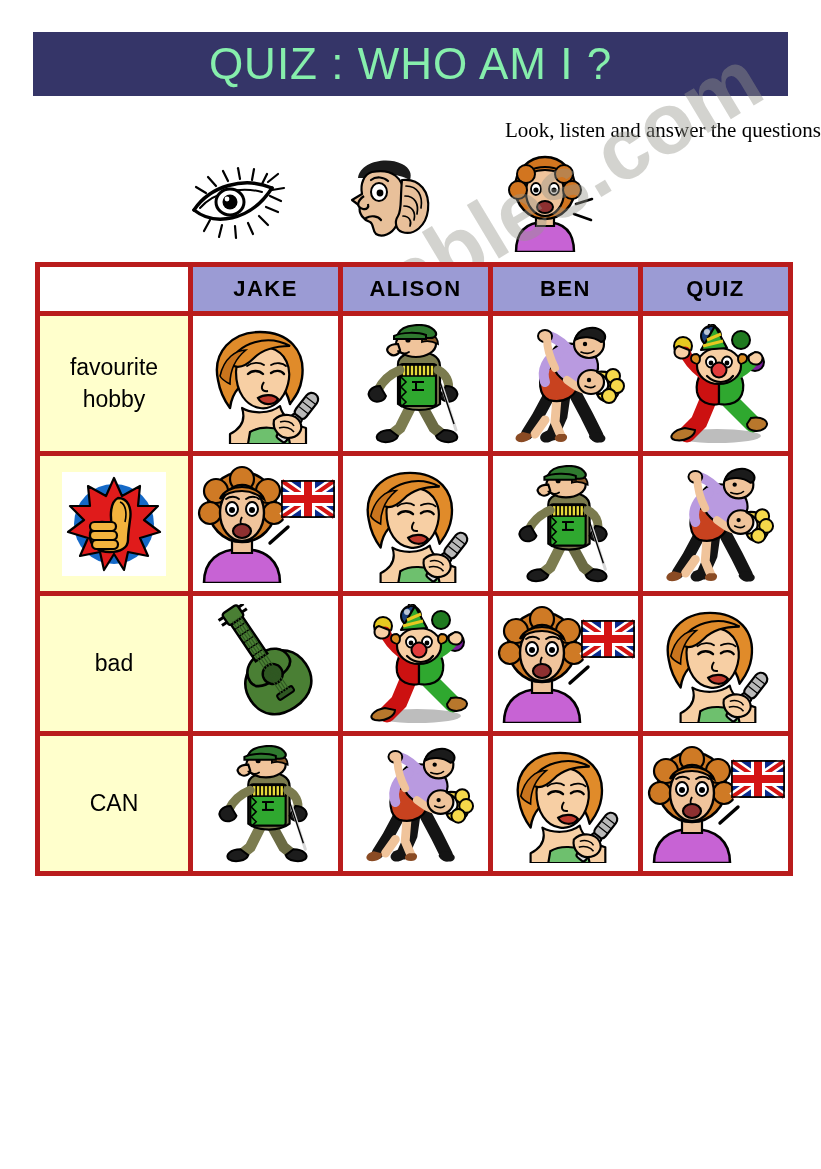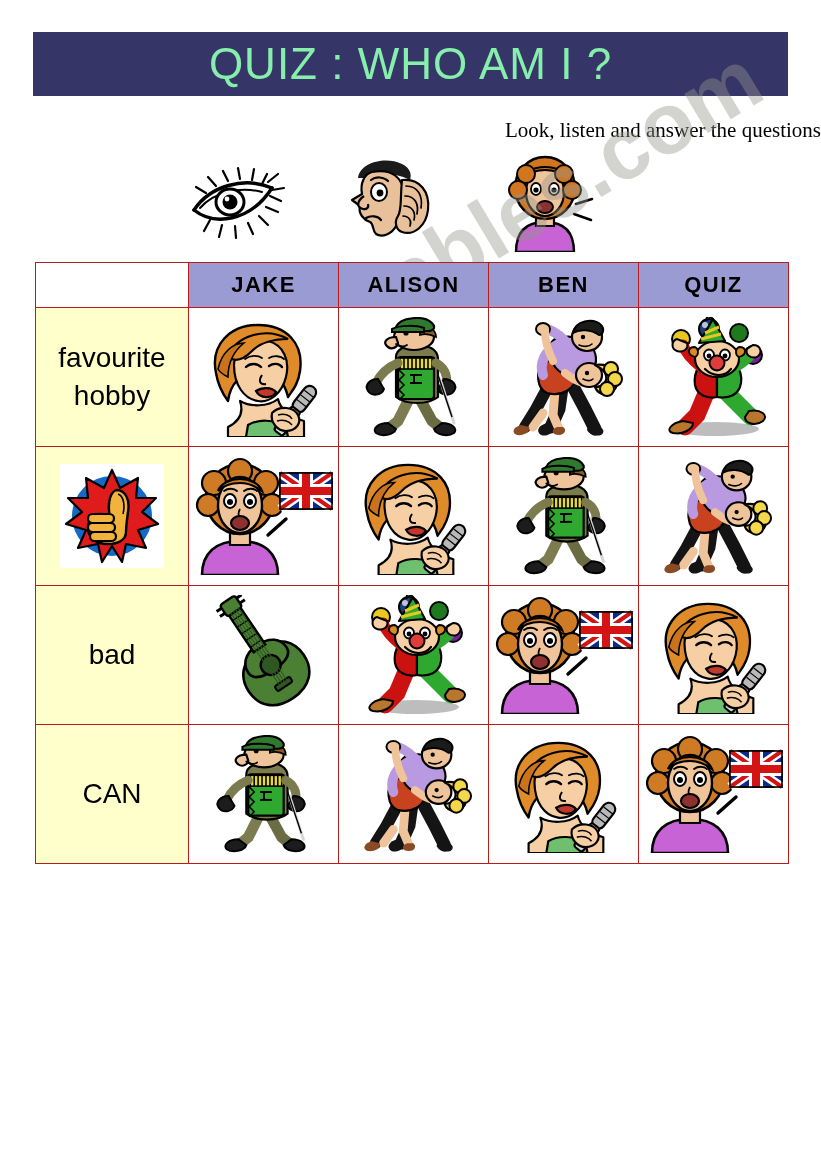--- a/index.html
+++ b/index.html
@@ -80,21 +80,21 @@
   
   .quiz-table {
     position: absolute;
     left: 35px;
     top: 262px;
     width: 753px;
     border-collapse: collapse;
     table-layout: fixed;
   }
   .quiz-table td, .quiz-table th {
-    border: 1px solid #b91c1c;
+    border: 5px solid #b91c1c;
     padding: 0;
     margin: 0;
     vertical-align: middle;
     text-align: center;
     background: #ffffff;
   }
   col.c-label { width: 153px; }
   col.c-person { width: 150px; }
 
   
@@ -108,21 +108,21 @@
     color: #000000;
   }
   .quiz-table thead th.corner {
     background: #ffffff;
   }
 
   
   td.label-cell {
     background: #ffffcc;
     font-family: "Liberation Sans", sans-serif;
-    font-size: 28px;
+    font-size: 23px;
     color: #000000;
     line-height: 1.35;
     padding: 4px 6px;
   }
   tbody tr { height: 139px; }
 
   td.pic-cell { background: #ffffff; }
   .pic-wrap {
     width: 100%;
     height: 135px;

